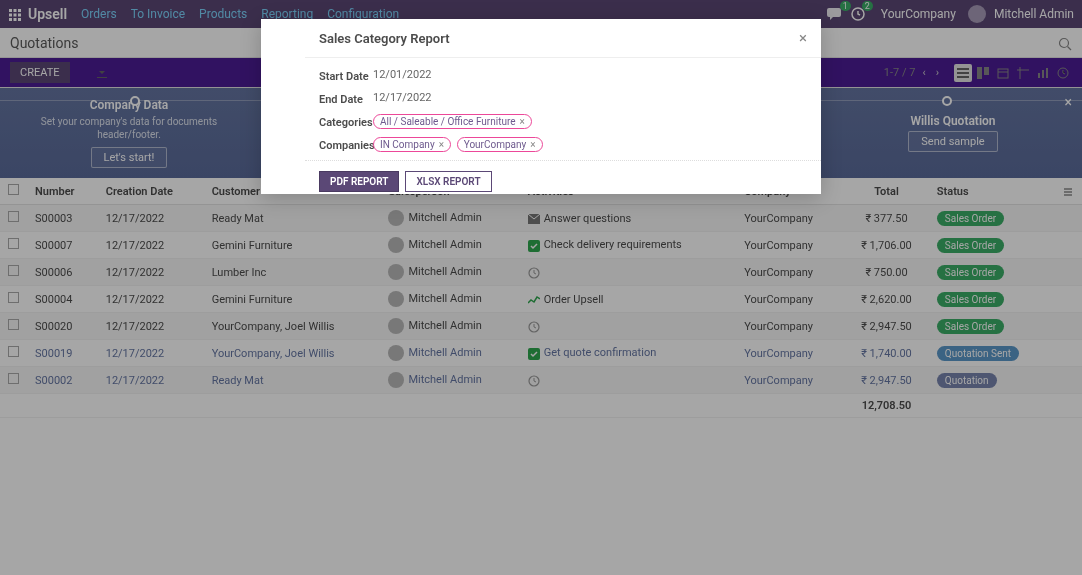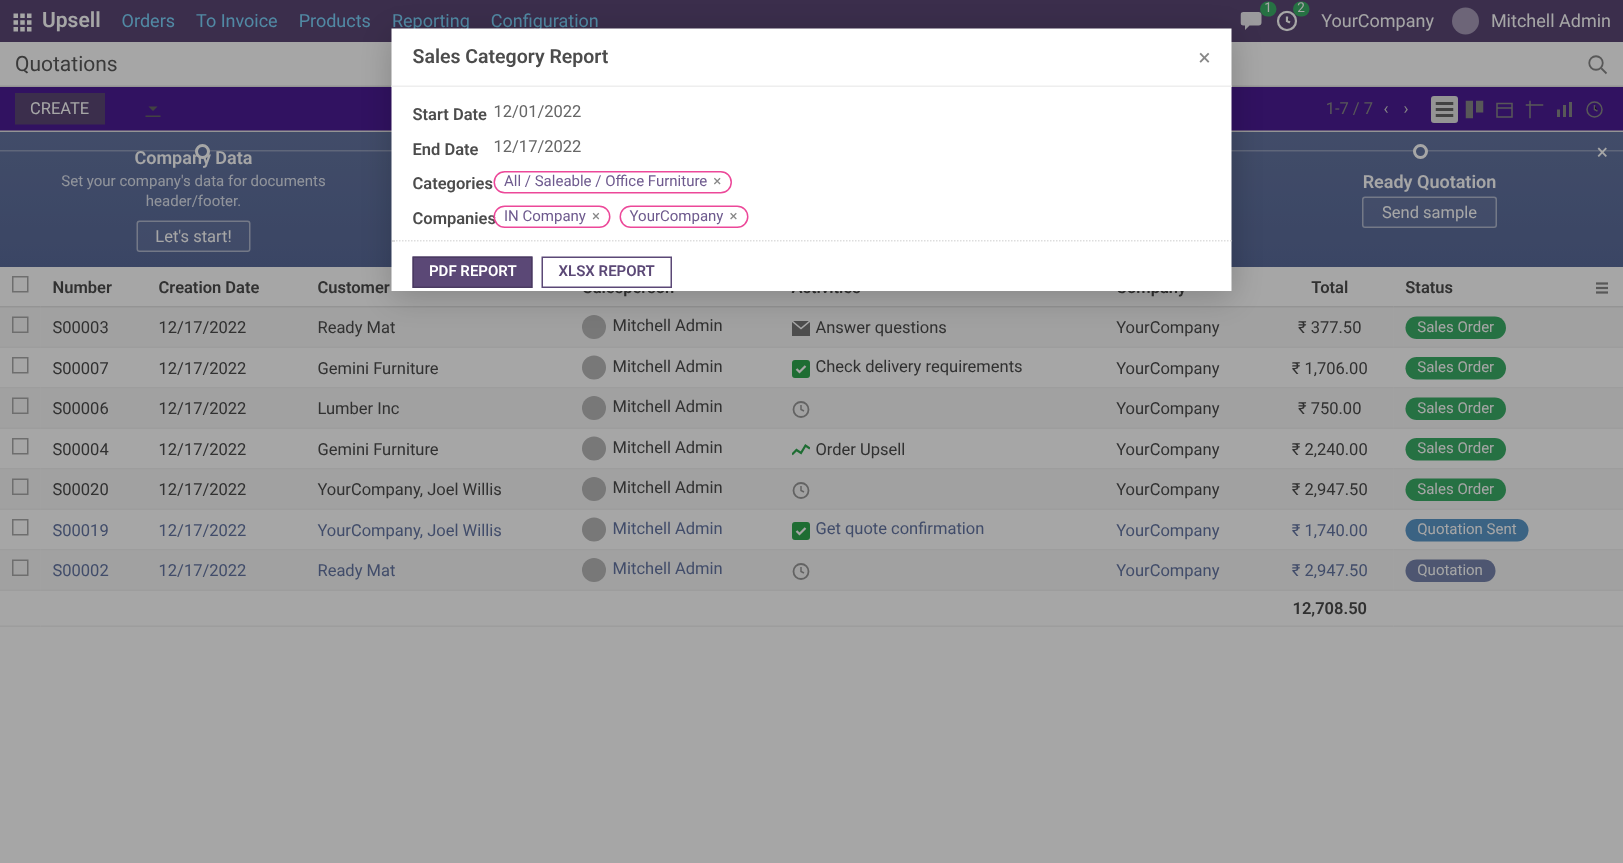--- a/index.html
+++ b/index.html
@@ -55,21 +55,21 @@
 .tbl .act-ico.g { color:#2fa84f; }
 .badge-pill { display:inline-block; padding:2px 8px; border-radius:9px; font-size:10px; color:#fff; }
 .b-so { background:#3bae67; }
 .b-qs { background:#5b98c9; }
 .b-q { background:#7885ae; }
 .tbl tfoot td { font-weight:600; background:#fff; }
 .checkbox { width:11px; height:11px; border:1px solid #aaa; display:inline-block; }
 
 
 .overlay { position:absolute; inset:0; background:rgba(0,0,0,0.35); display:flex; justify-content:center; }
-.modal { width:560px; background:#fff; margin-top:19px; height:175px; box-shadow:0 4px 20px rgba(0,0,0,0.2); display:flex; flex-direction:column; }
+.modal { width:560px; background:#fff; margin-top:19px; height:175px; box-shadow:0 4px 20px rgba(0,0,0,0.2); display:flex; flex-direction:column;padding-left:44px; }
 .modal-hd { padding:10px 14px; display:flex; align-items:center; border-bottom:1px solid #eee; }
 .modal-hd h3 { font-size:13px; font-weight:600; color:#4c4c4c; }
 .modal-hd .x { margin-left:auto; color:#888; font-size:15px; cursor:pointer; }
 .modal-bd { padding:10px 14px 0 14px; font-size:11px; }
 .fld { display:flex; align-items:flex-start; margin-bottom:8px; }
 .fld label { width:54px; font-weight:600; color:#4c4c4c; font-size:11px; padding-top:2px; }
 .fld .val { color:#666; }
 .tag { display:inline-flex; border:1px solid #ec4899; border-radius:9px; padding:1px 6px; font-size:10px; color:#6e5a8e; margin-right:3px; }
 .tag .rm { margin-left:4px; color:#888; cursor:pointer; font-size:10px; }
 .modal-ft { padding:10px 14px; border-top:1px dotted #ddd; display:flex; gap:6px; }
@@ -204,21 +204,21 @@
   <div class="step-dot" style="left:130px"></div>
   <div class="step-dot" style="right:130px"></div>
   <span class="close">×</span>
   <div class="side">
     <h4>Company Data</h4>
     <p>Set your company's data for documents header/footer.</p>
     <button>Let's start!</button>
   </div>
   <div class="mid"></div>
   <div class="side">
-    <h4>Ready Quotation</h4>
+    <h4>Willis Quotation</h4>
     <button>Send sample</button>
   </div>
 </div>
 
 <table class="tbl">
   <thead>
     <tr>
       <th style="width:22px"><span class="checkbox"></span></th>
       <th>Number</th>
       <th>Creation Date</th>
@@ -286,21 +286,21 @@
       <tr>
         <td><span class="checkbox"></span></td>
         <td>S00004</td>
         <td>12/17/2022</td>
         <td>Gemini Furniture</td>
         <td><span class="avatar-sm"></span>Mitchell Admin</td>
         <td><span class="act-ico g"><svg width="12" height="10" viewBox="0 0 12 10">
               <polyline points="0,8 3,5 6,7 9,2 12,4" fill="none" stroke="#2fa84f" stroke-width="1.5"></polyline>
             </svg></span>Order Upsell</td>
         <td>YourCompany</td>
-        <td class="right">₹ 2,240.00</td>
+        <td class="right">₹ 2,620.00</td>
         <td><span class="badge-pill b-so">Sales Order</span></td>
         <td></td>
       </tr>
       <tr class="odd">
         <td><span class="checkbox"></span></td>
         <td>S00020</td>
         <td>12/17/2022</td>
         <td>YourCompany, Joel Willis</td>
         <td><span class="avatar-sm"></span>Mitchell Admin</td>
         <td><span class="act-ico "><svg width="12" height="12" viewBox="0 0 12 12">

